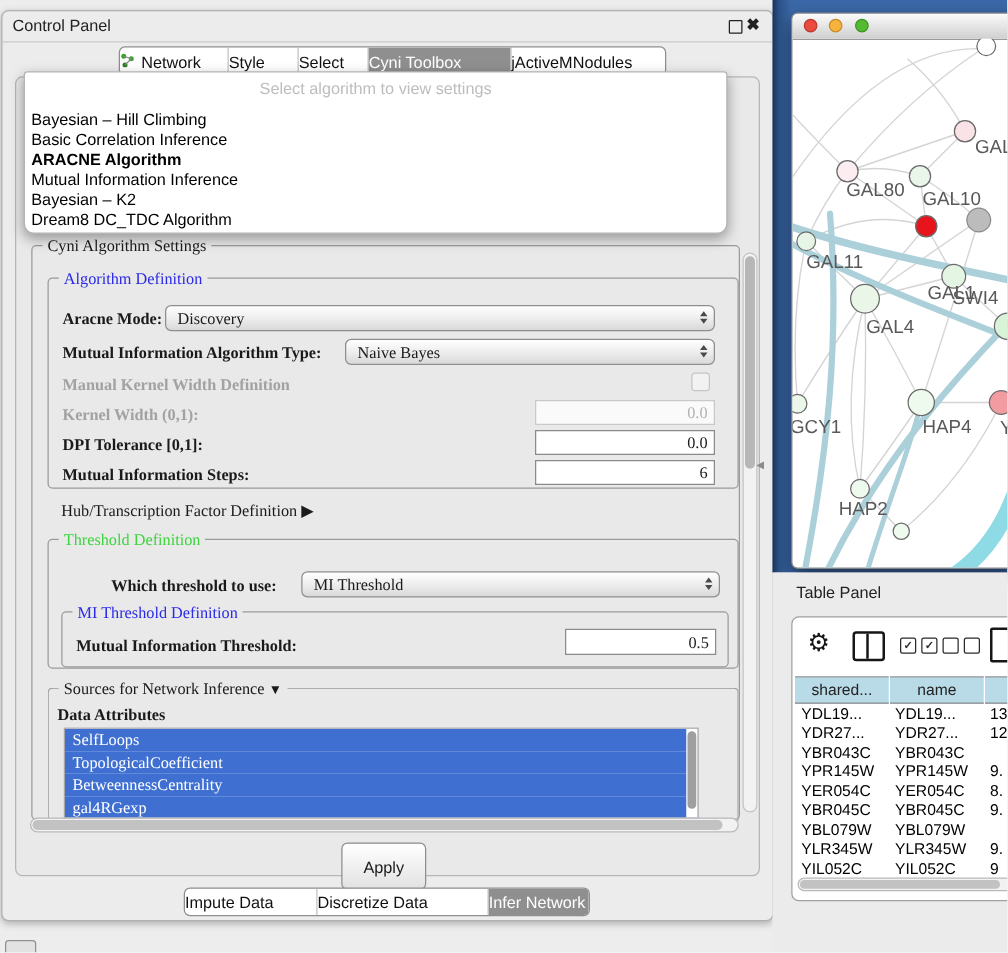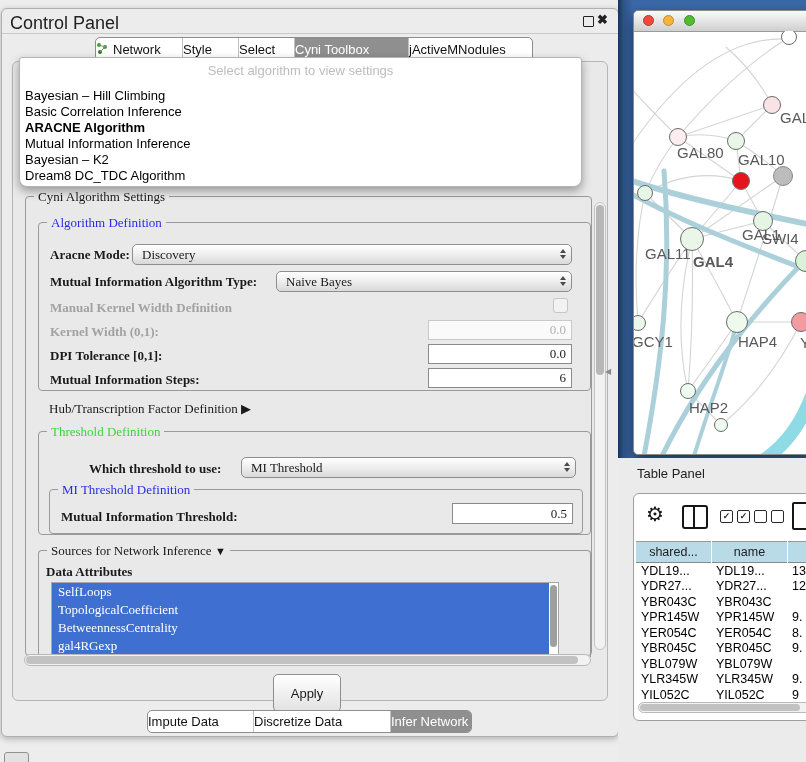--- a/index.html
+++ b/index.html
@@ -2,21 +2,21 @@
 <html><head>
 <meta charset="utf-8">
 <style>
   html,body{margin:0;padding:0;}
   .screen{position:relative;width:806px;height:762px;overflow:hidden;background:#ededed;
     font-family:"Liberation Sans",sans-serif;font-size:13px;color:#1a1a1a;}
   
   .cpwin{position:absolute;left:1px;top:8px;width:616px;height:727px;background:#ececec;
     border:1px solid #b0b0b0;border-radius:6px;box-shadow:0 2px 6px rgba(0,0,0,.25);}
   .cp-titlebar{position:absolute;left:0;top:0;right:0;height:24px;border-bottom:1px solid #c9c9c9;}
-  .cp-title{position:absolute;left:8px;top:4px;font-size:18px;color:#222;}
+  .cp-title{position:absolute;left:8px;top:4px;font-size:13px;color:#222;}
   .float-btn{position:absolute;left:581px;top:7px;width:9px;height:9px;border:1.5px solid #222;border-radius:1px;}
   .close-btn{position:absolute;left:595px;top:3px;font-size:13px;font-weight:bold;color:#222;}
   .tabbar{position:absolute;display:flex;height:22px;border:1px solid #8e8e8e;border-radius:5px;
     overflow:hidden;background:#fff;}
   .tab{display:flex;align-items:center;justify-content:flex-start;font-size:13px;color:#111;
     border-right:1px solid #c2c2c2;box-sizing:border-box;}
   .tab:last-child{border-right:none;}
   .tab.sel{background:#8f8f8f;color:#fff;}
   .top-tabs{left:93px;top:28px;}
   .bot-tabs{left:145px;top:701px;height:21px;}
@@ -333,27 +333,27 @@
       <div class="nnode" style="left: -4px; top: 284px; width: 16px; height: 16px; background-color: rgb(234, 247, 234);"></div>
       <div class="nnode" style="left: 92px; top: 280px; width: 22px; height: 22px; background-color: rgb(239, 250, 239);"></div>
       <div class="nnode" style="left: 157px; top: 281px; width: 20px; height: 20px; background-color: rgb(242, 155, 160);"></div>
       <div class="nnode" style="left: 46px; top: 352px; width: 16px; height: 16px; background-color: rgb(239, 250, 239);"></div>
       <div class="nnode" style="left: 80px; top: 387px; width: 14px; height: 14px; background-color: rgb(239, 250, 239);"></div>
 
       <div class="nlabel" style="left:146px;top:78px;">GAL</div>
       <div class="nlabel" style="left:43px;top:113px;">GAL80</div>
       <div class="nlabel" style="left:104px;top:120px;">GAL10</div>
       <div class="nlabel" style="left:108px;top:159px;margin-top:36px;">GAL1</div>
-      <div class="nlabel" style="left:11px;top:170px;margin-top:44px;">GAL11</div>
+      <div class="nlabel" style="left:11px;top:170px;">GAL11</div>
       <div class="nlabel" style="left:128px;top:199px;">SWI4</div>
-      <div class="nlabel" style="left:59px;top:222px;font-weight:bold;">GAL4</div>
+      <div class="nlabel" style="left:59px;top:222px;">GAL4</div>
       <div class="nlabel" style="left:-2px;top:302px;">GCY1</div>
       <div class="nlabel" style="left:104px;top:302px;">HAP4</div>
       <div class="nlabel" style="left:166px;top:303px;">Y</div>
-      <div class="nlabel" style="left:55px;top:368px;text-align:right;">HAP2</div>
+      <div class="nlabel" style="left:37px;top:368px;text-align:right;">HAP2</div>
     </div>
   </div>
 
   <div class="tp-region">
     <div class="tp-title">Table Panel</div>
 
     <div class="tbox">
       <div class="gear">⚙</div>
       <div class="splitview">
           <div class="mid"></div>

